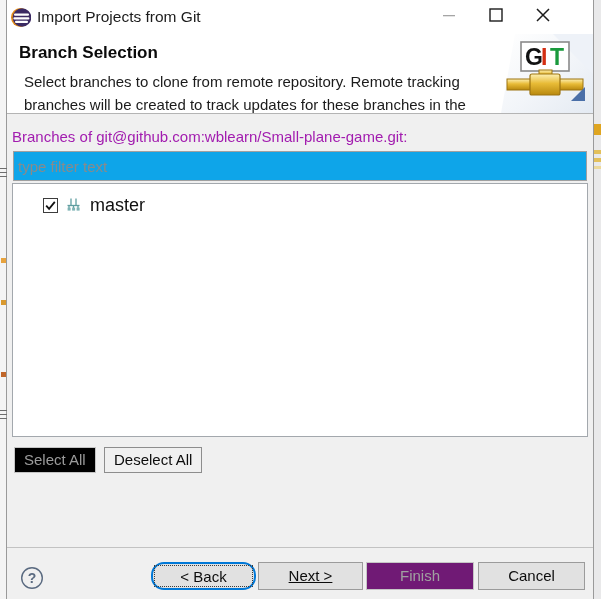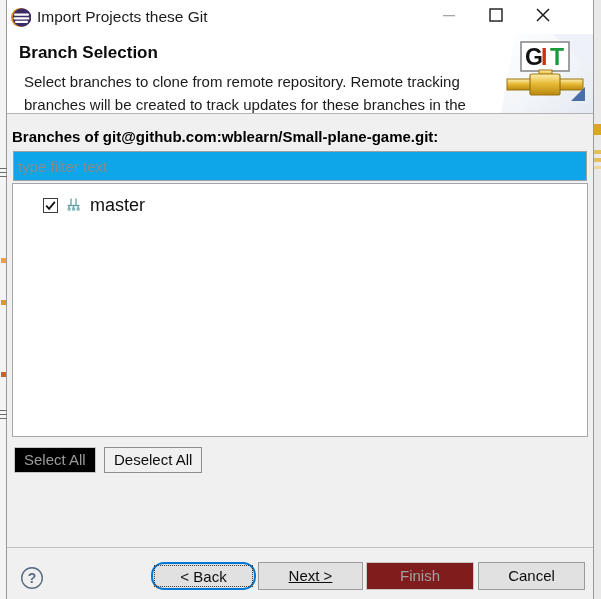--- a/index.html
+++ b/index.html
@@ -145,23 +145,22 @@
     position: absolute;
     left: 0; top: 114px;
     width: 586px; height: 433px;
     background: #f0f0f0;
   }
 
   .branches-label {
     position: absolute;
     left: 5px; top: 14px;
     font-size: 15px;
-    color: #000000;
+    color: #a21caf;
     white-space: nowrap;
-    font-weight: bold;
   }
 
   .filter-input {
     position: absolute;
     left: 6px; top: 37px;
     width: 574px; height: 25px;
     background: #0ea5e9;
     border: 1px solid #a0a0a0;
     box-sizing: border-box;
     font-family: "Liberation Sans", sans-serif;
@@ -266,21 +265,21 @@
     display: block;
     position: absolute;
     left: 1px; top: 1px;
     right: 1px; bottom: 1px;
     border: 1px dotted #3c3c3c;
     line-height: 22px;
   }
   .nav-btn .inner { line-height: 26px; }
   .nav-btn.disabled {
     color: #a0a0a0;
-    background: #7f1d1d;
+    background: #701a75;
     border-color: #c6c6c6;
   }
   #btn-back   { left: 144px; width: 105px; border-radius: 13px; }
   #btn-next   { left: 251px; width: 105px; text-decoration: underline; }
   #btn-finish { left: 359px; width: 108px; }
   #btn-cancel { left: 471px; width: 107px; }
 </style>
 </head>
 <body>
 
@@ -309,21 +308,21 @@
     <div class="titlebar">
       <span class="title-icon">
         <svg width="21" height="21" viewBox="0 0 21 21">
           <circle cx="10.5" cy="10.5" r="9.5" fill="#e08a18"></circle>
           <circle cx="12" cy="10.5" r="9.3" fill="#3b2a63"></circle>
           <rect x="4" y="6.6" width="15" height="2.2" rx="1" fill="#ffffff"></rect>
           <rect x="3.4" y="10.2" width="16" height="2.2" rx="1" fill="#ffffff"></rect>
           <rect x="5" y="13.8" width="13" height="2.2" rx="1" fill="#ffffff"></rect>
         </svg>
       </span>
-      <span class="title-text">Import Projects these Git</span>
+      <span class="title-text">Import Projects from Git</span>
 
       <div class="win-btn min">
         <svg width="46" height="30" viewBox="0 0 46 30">
           <rect x="17" y="15" width="12" height="1.3" fill="#a5a5a5"></rect>
         </svg>
       </div>
       <div class="win-btn max">
         <svg width="46" height="30" viewBox="0 0 46 30">
           <rect x="17" y="9" width="12" height="12" fill="none" stroke="#1c1c1c" stroke-width="1.4"></rect>
         </svg>

